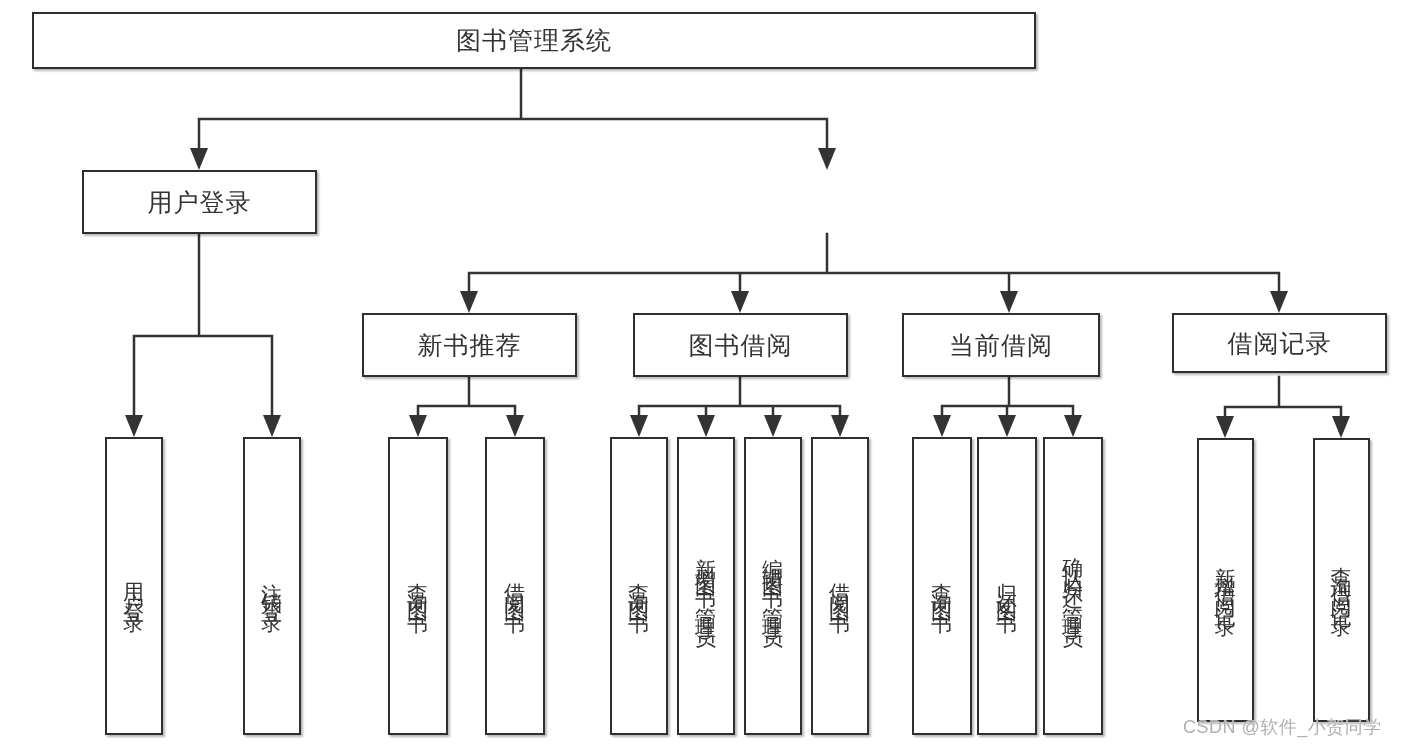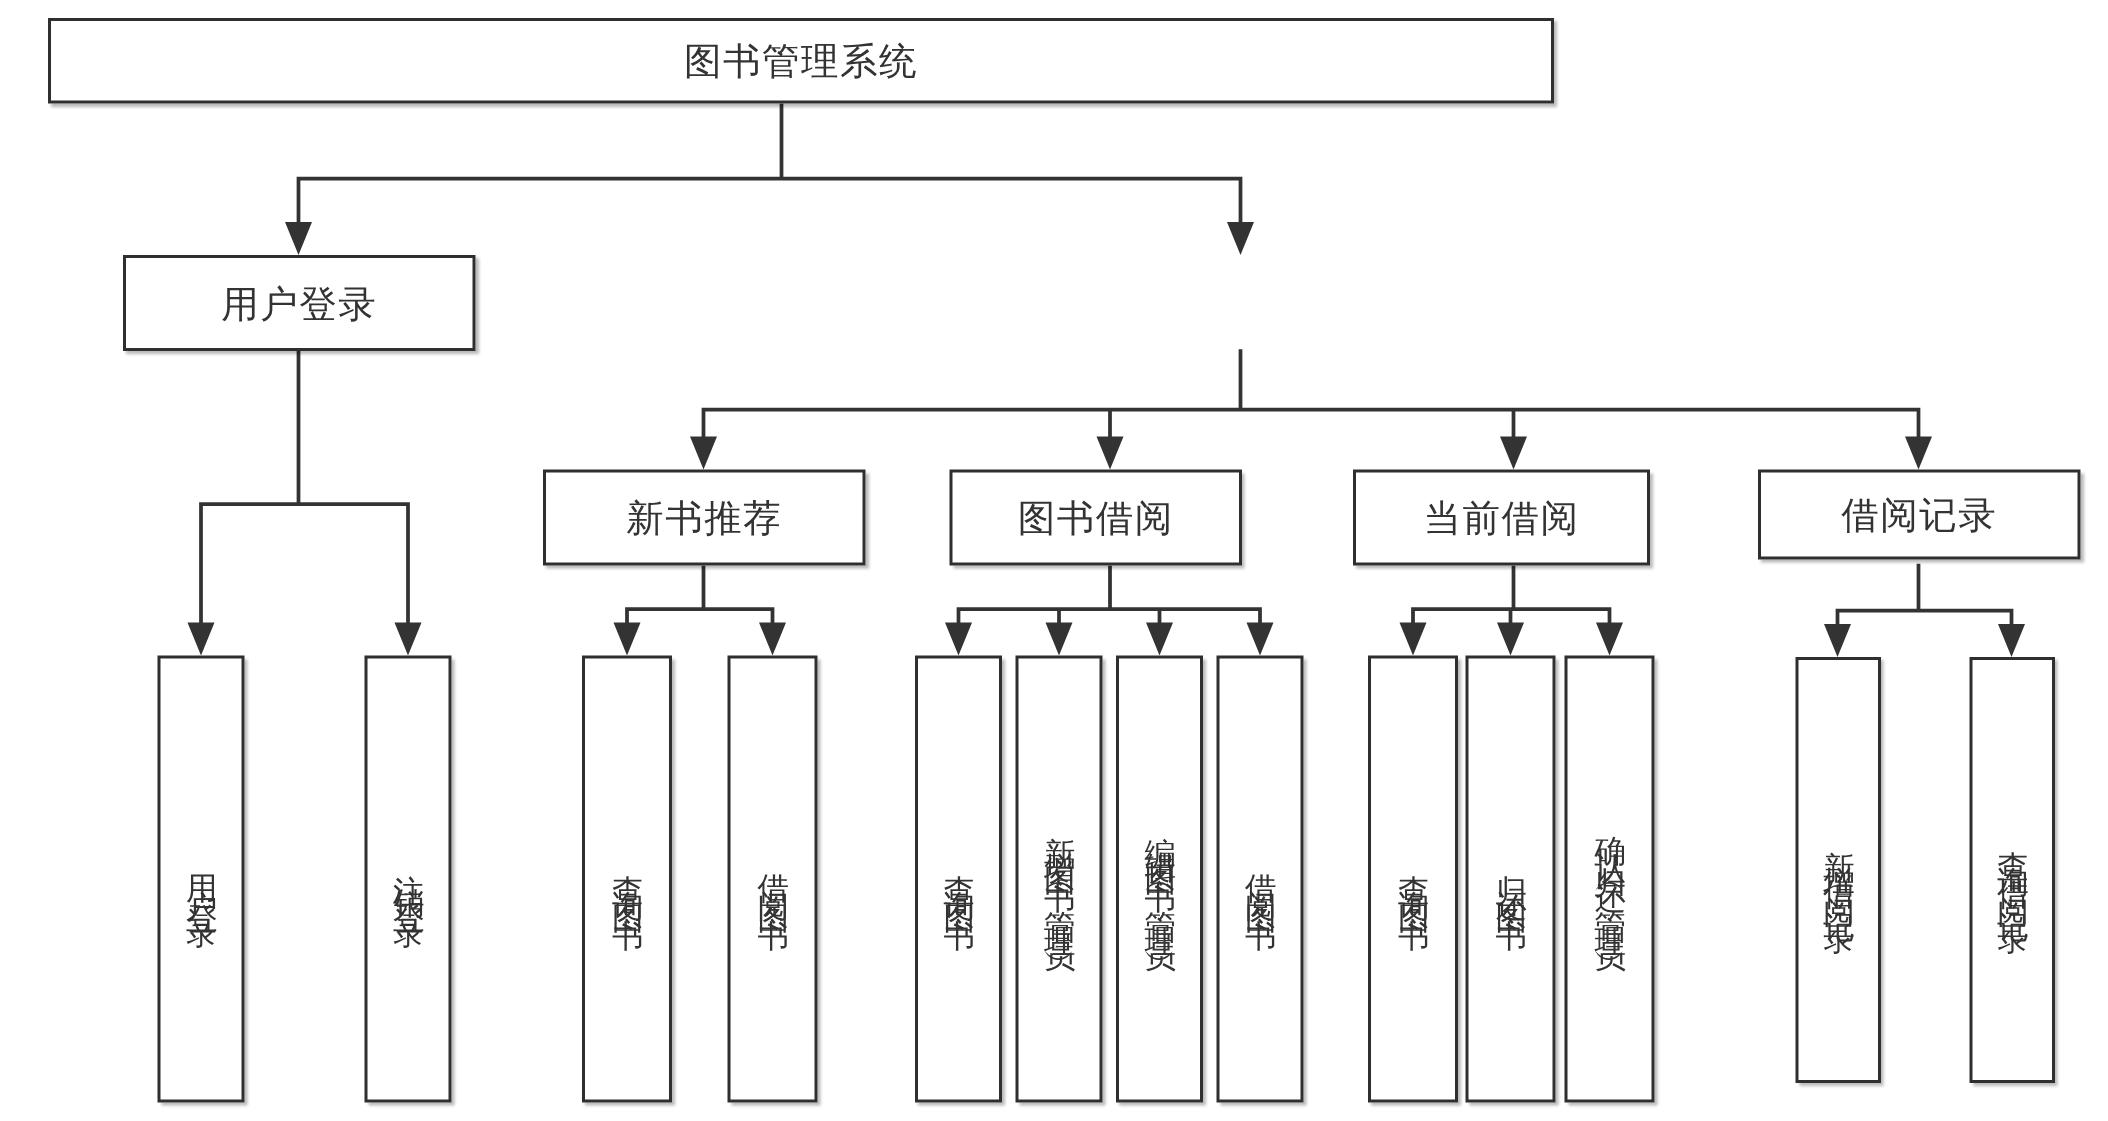--- a/index.html
+++ b/index.html
@@ -71,21 +71,21 @@
     <span>图书管理系统</span>
   </div>
 
   <div class="box h" style="left:82px;top:170px;width:235px;height:64px">
     <span>用户登录</span>
   </div>
 
   <div class="box h" style="left:362px;top:313px;width:215px;height:64px">
     <span>新书推荐</span>
   </div>
-  <div class="box h" style="left:633px;top:313px;width:195px;height:64px">
+  <div class="box h" style="left:633px;top:313px;width:215px;height:64px">
     <span>图书借阅</span>
   </div>
   <div class="box h" style="left:902px;top:313px;width:198px;height:64px">
     <span>当前借阅</span>
   </div>
   <div class="box h" style="left:1172px;top:313px;width:215px;height:60px">
     <span>借阅记录</span>
   </div>
 
   <div class="box v" style="left:105px;top:437px;width:58px;height:298px">
@@ -125,14 +125,15 @@
     <span>确认归还（管理员）</span>
   </div>
 
   <div class="box v" style="left:1197px;top:438px;width:57px;height:284px">
     <span>新增借阅记录</span>
   </div>
   <div class="box v" style="left:1313px;top:438px;width:57px;height:284px">
     <span>查询借阅记录</span>
   </div>
 
+  <div class="watermark" style="left:1183px;top:715px">CSDN @软件_小贺同学</div>
 
 </div>
 
 </body></html>

